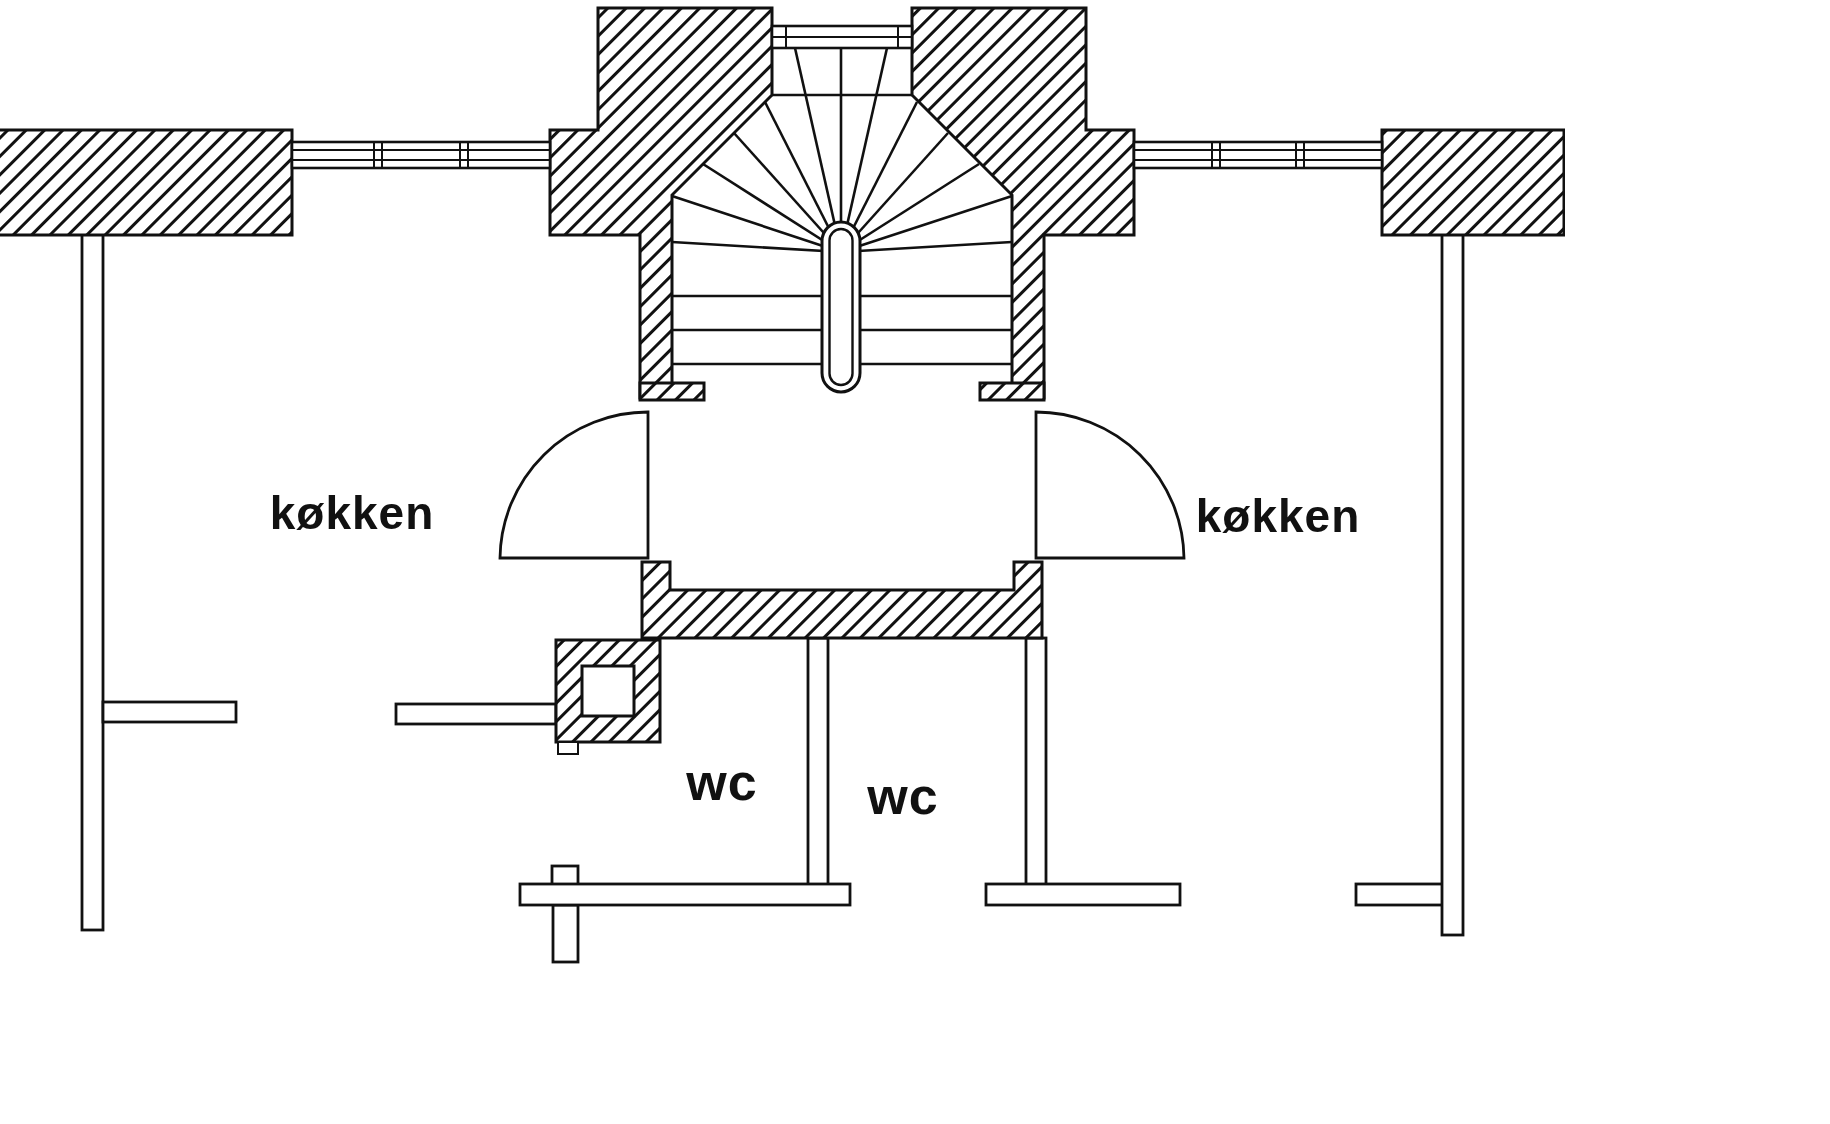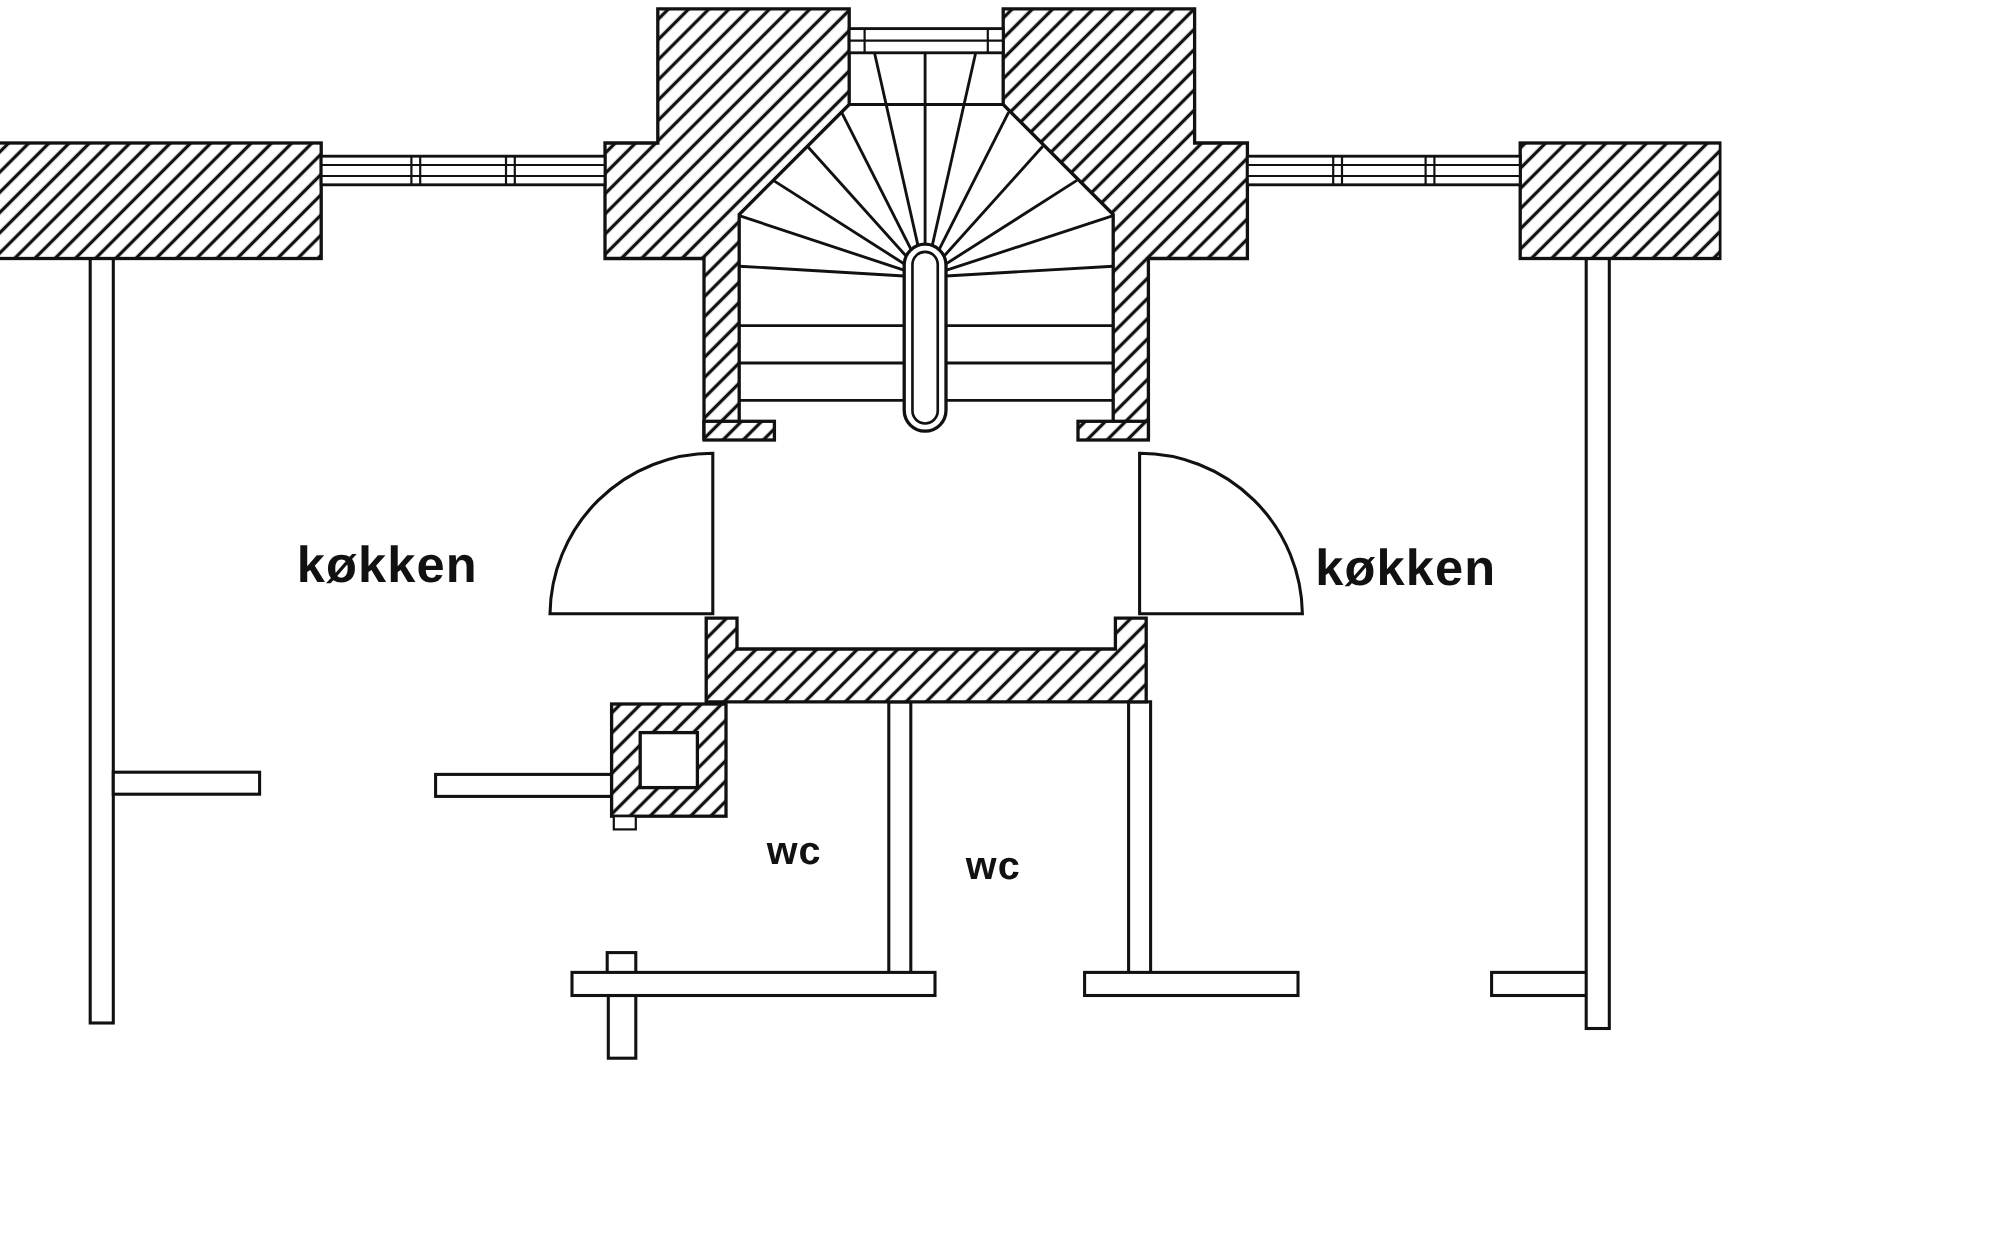--- a/index.html
+++ b/index.html
@@ -13,21 +13,21 @@
   #plan-canvas svg{position:absolute;left:0;top:0;}
   .room-label{
     position:absolute;
     transform:translateX(-50%);
     color:#111111;
     font-weight:bold;
     white-space:nowrap;
     letter-spacing:1px;
   }
   .room-label.kitchen{font-size:46px;}
-  .room-label.wc{font-size:36px;}
+  .room-label.wc{font-size:52px;}
 </style>
 </head>
 <body>
 
 <div id="plan-canvas">
 
   <svg width="1830" height="1124" viewBox="0 0 1830 1124" xmlns="http://www.w3.org/2000/svg">
     <defs>
       <pattern id="hatch" patternUnits="userSpaceOnUse" width="13" height="13" patternTransform="rotate(-45)">
         <rect width="13" height="13" fill="#ffffff"></rect>

